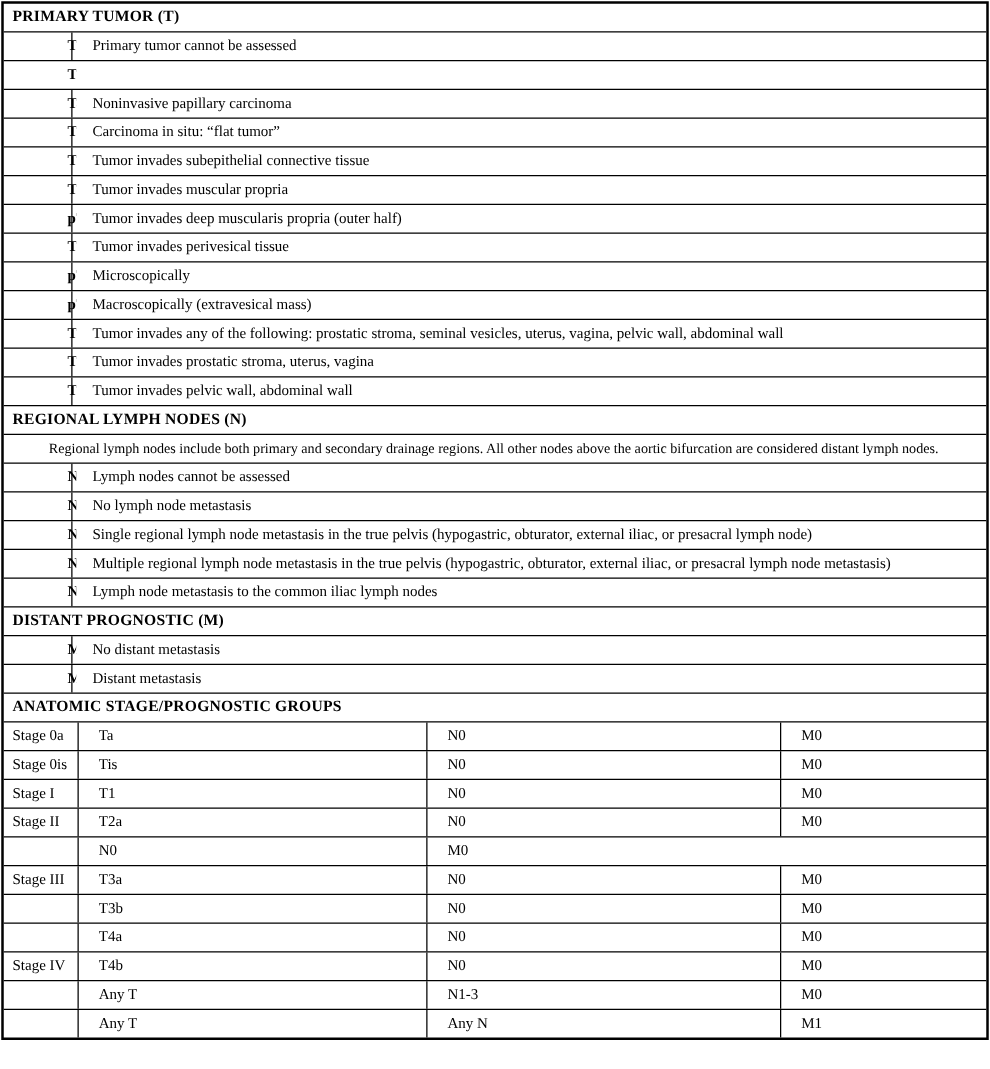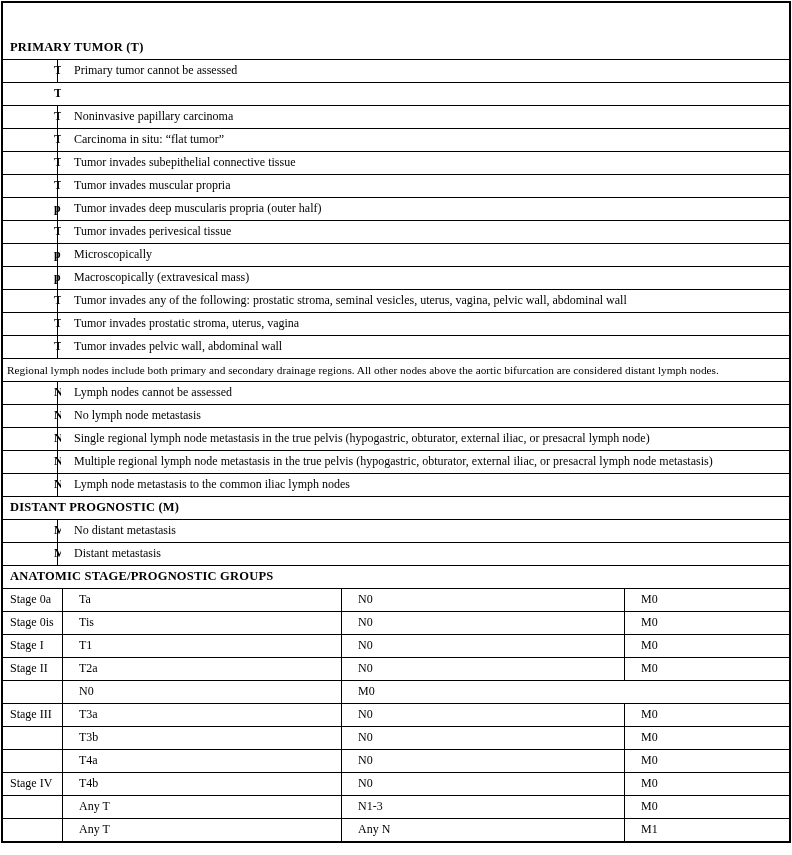--- a/index.html
+++ b/index.html
@@ -17,21 +17,21 @@
     width: 790px;
     margin: 1px;
     border: 2px solid #000000;
     background: #ffffff;
   }
   .row {
     display: grid;
     min-height: 22px;
     border-top: 1px solid #000000;
   }
-  .row:first-child { border-top: none; margin-top: 34px; }
+  .row:first-child { border-top: none; }
   .row.def   { grid-template-columns: 54px 1fr; }
   .row.stage { grid-template-columns: 59px 279px 283px 1fr; }
   .row.full  { grid-template-columns: 1fr; }
   .cell {
     display: flex;
     align-items: center;
     padding: 2px 7px;
     font-size: 12px;
     line-height: 1.1;
     overflow: hidden;
@@ -40,20 +40,21 @@
   .cell + .cell { border-left: 1px solid #000000; padding-left: 16px; }
   .code { font-weight: bold; margin-left: 44px; }
   .section-header {
     font-weight: bold;
     font-size: 12.5px;
     letter-spacing: 0.2px;
   }
   .note {
     font-size: 11.3px;
     padding: 2px 4px;
+    margin-left: 32px;
   }
 </style>
 </head>
 <body>
 
 <div class="staging-table">
 
   <div class="row full">
     <div class="cell section-header">PRIMARY TUMOR (T)</div>
   </div>
@@ -103,20 +104,23 @@
   <div class="row def">
     <div class="cell code">T4a</div>
     <div class="cell desc">Tumor invades prostatic stroma, uterus, vagina</div>
   </div>
   <div class="row def">
     <div class="cell code">T4b</div>
     <div class="cell desc">Tumor invades pelvic wall, abdominal wall</div>
   </div>
 
   <div class="row full">
+    <div class="cell section-header">REGIONAL LYMPH NODES (N)</div>
+  </div>
+  <div class="row full">
     <div class="cell note">Regional lymph nodes include both primary and secondary drainage regions. All other nodes above the aortic bifurcation are considered distant lymph nodes.</div>
   </div>
   <div class="row def">
     <div class="cell code">NX</div>
     <div class="cell desc">Lymph nodes cannot be assessed</div>
   </div>
   <div class="row def">
     <div class="cell code">N0</div>
     <div class="cell desc">No lymph node metastasis</div>
   </div>

